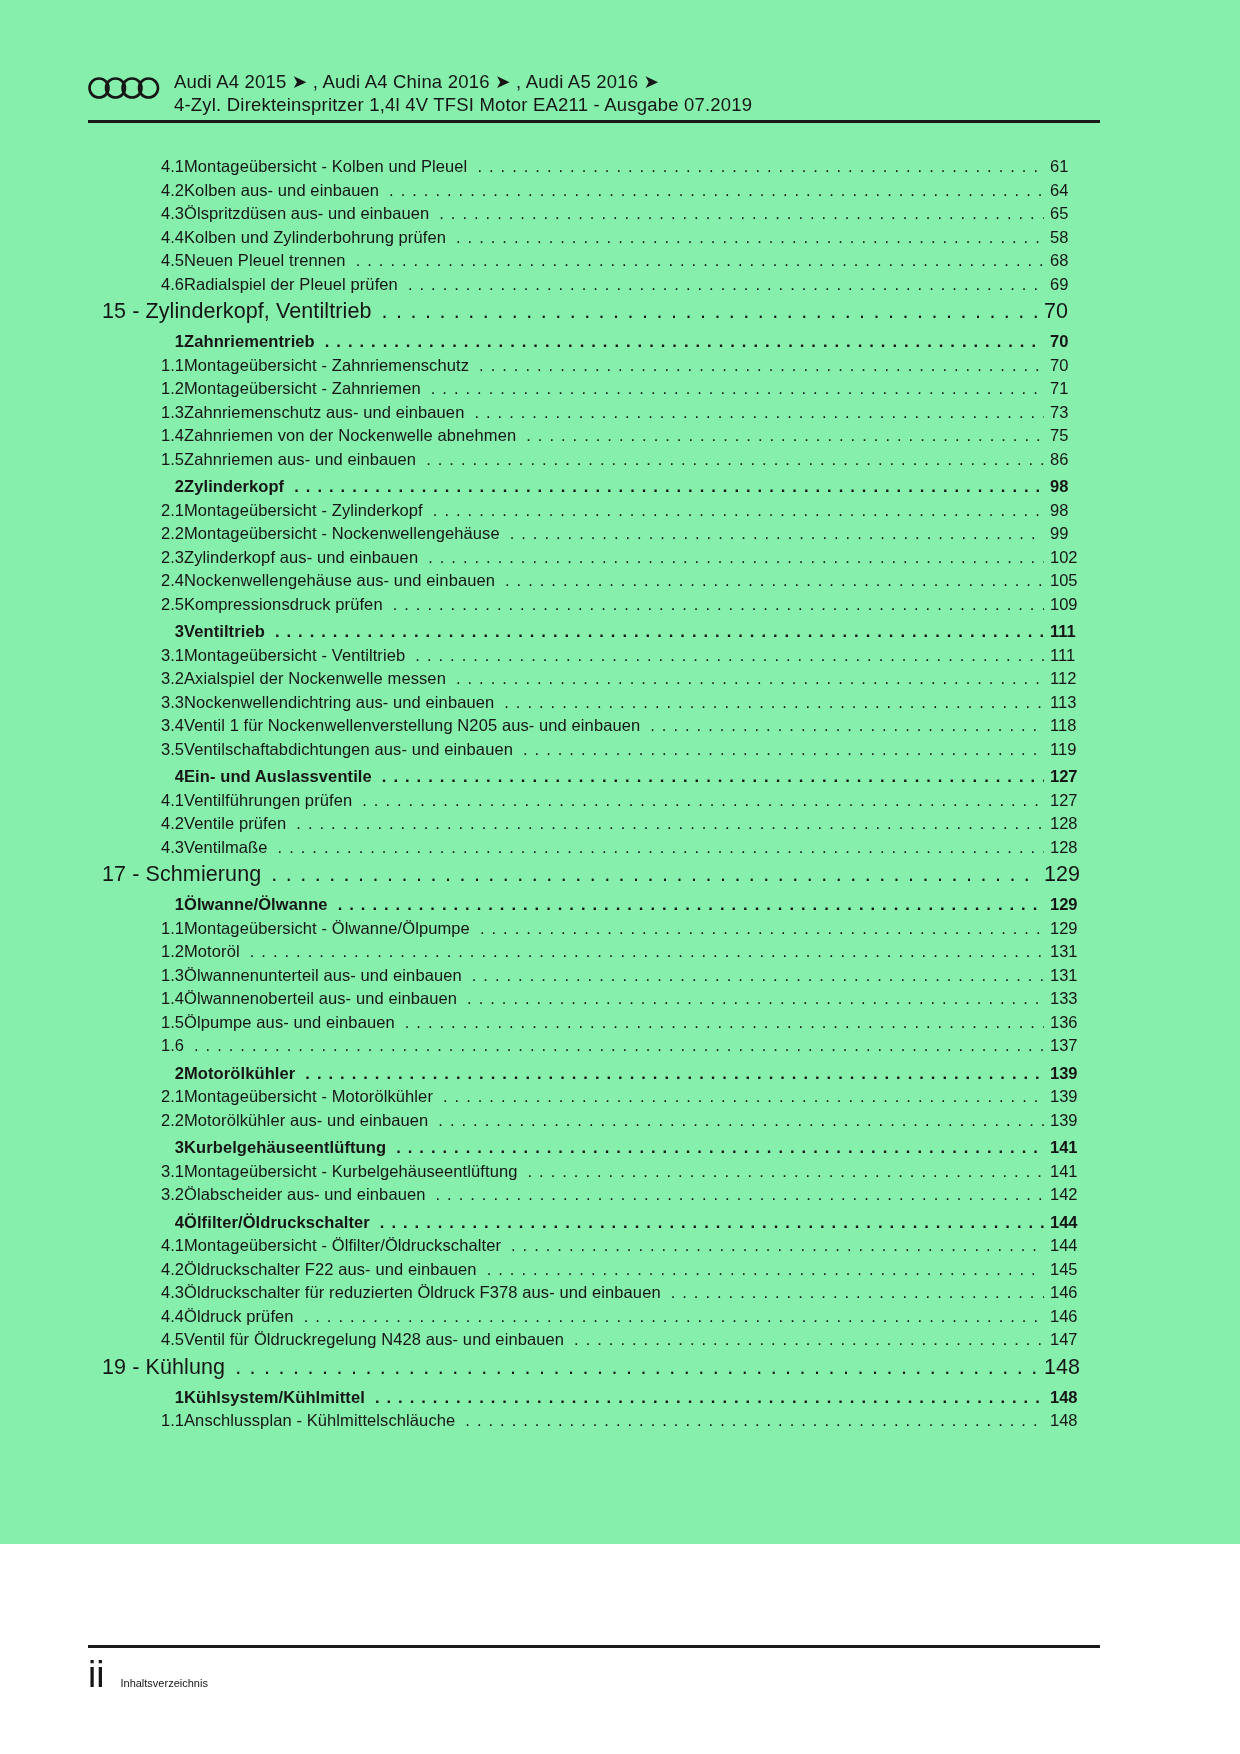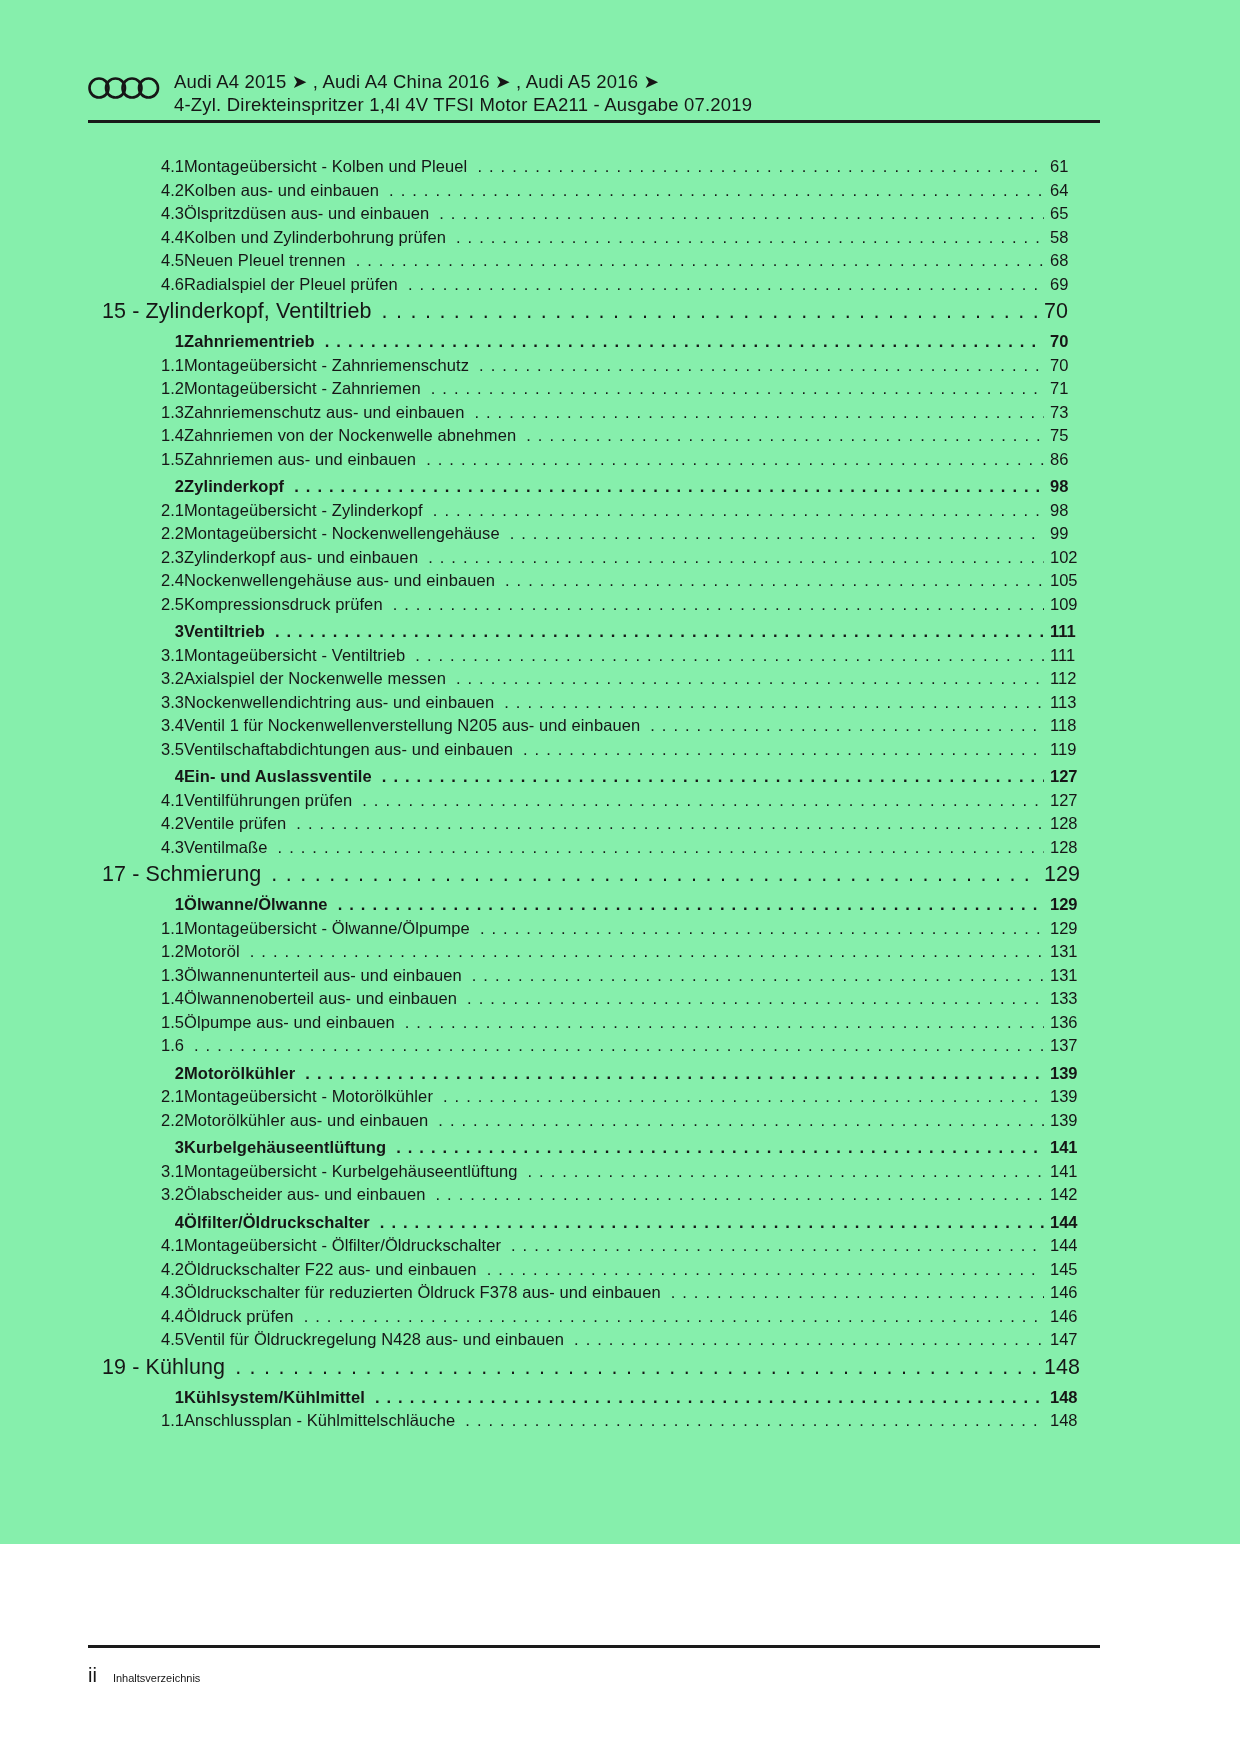--- a/index.html
+++ b/index.html
@@ -40,21 +40,21 @@
     margin-bottom: 4px;
   }
   .row-chapter .toc-title { padding-left: 14px; }
   .row-chapter .toc-dots { letter-spacing: 8.5px; }
   .row-chapter .toc-page { width: 56px; }
 
   
   .footer { position: absolute; left: 88px; right: 140px; top: 1645px; }
   .footer-rule { height: 3px; background: #1a1a1a; }
   .footer-line { display: flex; align-items: baseline; gap: 16px; margin-top: 12px; }
-  .footer-page { font-size: 20px; line-height: 30px; }
+  .footer-page { font-size: 37px; line-height: 30px; }
   .footer-label { font-size: 11px; }
 </style>
 </head>
 <body>
 
 <div class="page">
 
   <div class="header">
     <div class="header-inner">
       <span class="logo">

